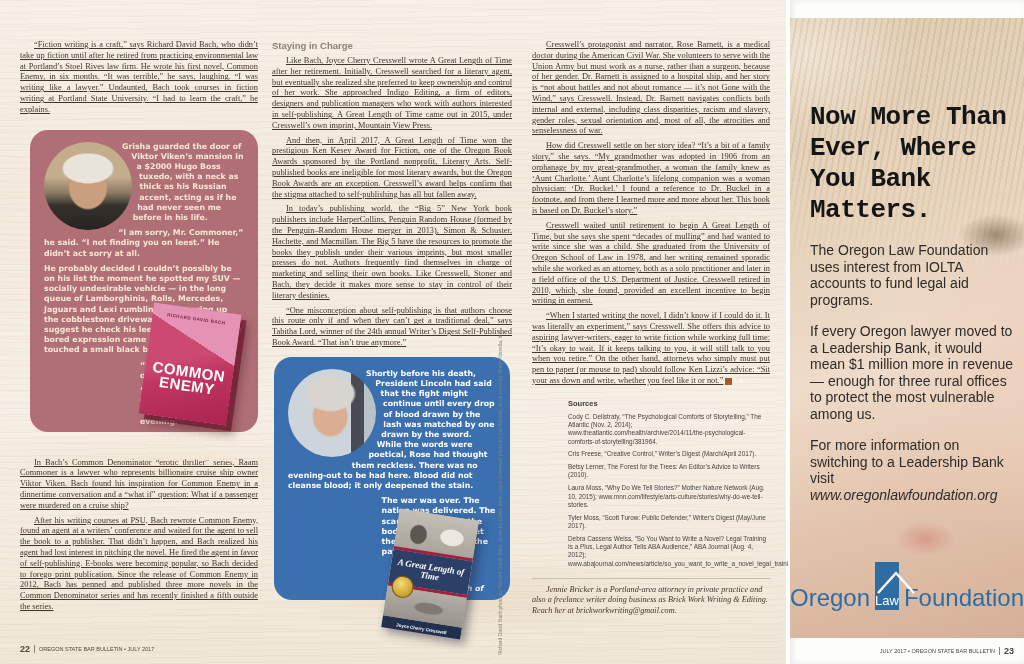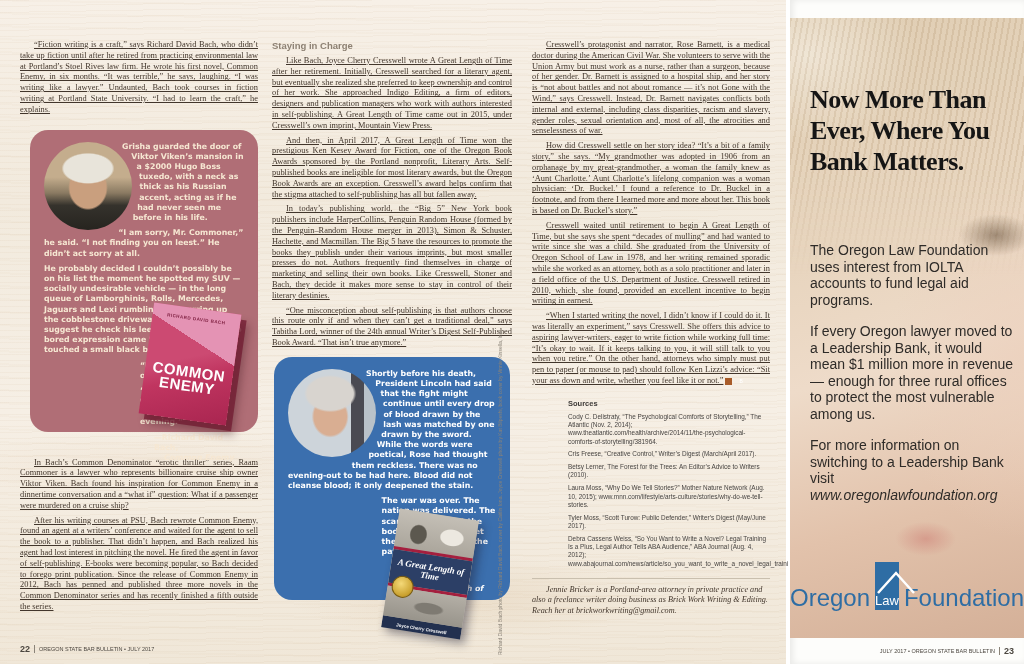--- a/index.html
+++ b/index.html
@@ -153,22 +153,22 @@
       radial-gradient(ellipse 180px 240px at 100% 55%, rgba(236,209,190,.8), transparent 75%),
       linear-gradient(165deg,#dcc9ae 0%,#e7d4bd 34%,#eedbc9 55%,#e2c2ab 78%,#d4b098 100%);
   }
   .ad::before {
     content:""; position:absolute; left:0; top:0; right:0; height:42%;
     background:repeating-linear-gradient(100deg, rgba(170,140,100,.16) 0 2px, rgba(244,231,210,.16) 2px 6px);
     -webkit-mask-image:linear-gradient(180deg,#000 55%,transparent);
             mask-image:linear-gradient(180deg,#000 55%,transparent);
   }
   .ad-headline {
-    position:absolute; left:20px; top:66px; width:200px;
-    font-family:Liberation Serif, serif; font-weight:700;
+    position:absolute; left:20px; top:84px; width:200px;
+    font-family:Liberation Mono, monospace; font-weight:700;
     font-size:26px; line-height:31px; color:#151515; letter-spacing:-.5px;
   }
   .ad-body { position:absolute; left:20px; top:224px; width:208px;
     font-family:Liberation Sans, sans-serif; font-size:14px; line-height:16.5px; color:#2e2b28; }
   .ad-body p { margin-bottom:15px; }
   .ad-url { font-style:italic; }
   .ad-logo {
     position:absolute; left:0; right:0; bottom:28px;
     display:flex; align-items:flex-end; justify-content:center; gap:5px;
     font-family:"Liberation Sans", sans-serif; color:#2e6da4;

